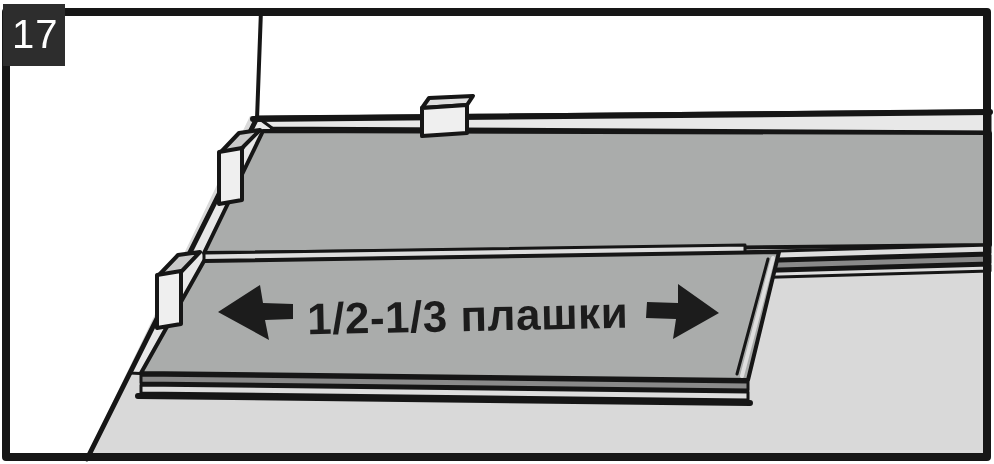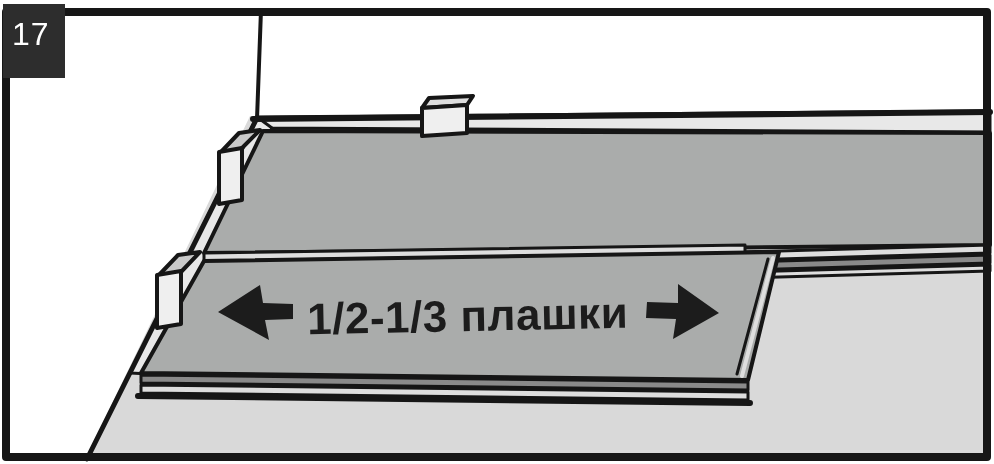--- a/index.html
+++ b/index.html
@@ -6,24 +6,24 @@
   .stage{
     position:relative;
     width:994px;height:464px;
     background:#ffffff;
     font-family:"Liberation Sans","DejaVu Sans",sans-serif;
     overflow:hidden;
   }
   .scene-svg{position:absolute;left:0;top:0;width:994px;height:464px;display:block;}
   .step-badge{
     position:absolute;left:3px;top:4px;
-    width:62px;height:74px;
+    width:62px;height:62px;
     background:var(--badge_bg,#2d2d2d);
     color:var(--badge_text,#ffffff);
-    font-size:32px;font-weight:400;
+    font-size:40px;font-weight:400;
     line-height:60px;
     padding-left:9px;
     box-sizing:border-box;
     letter-spacing:1px;
     z-index:5;
   }
   .figure-label{
     font-weight:bold;
     font-size:44px;
     letter-spacing:0.5px;

